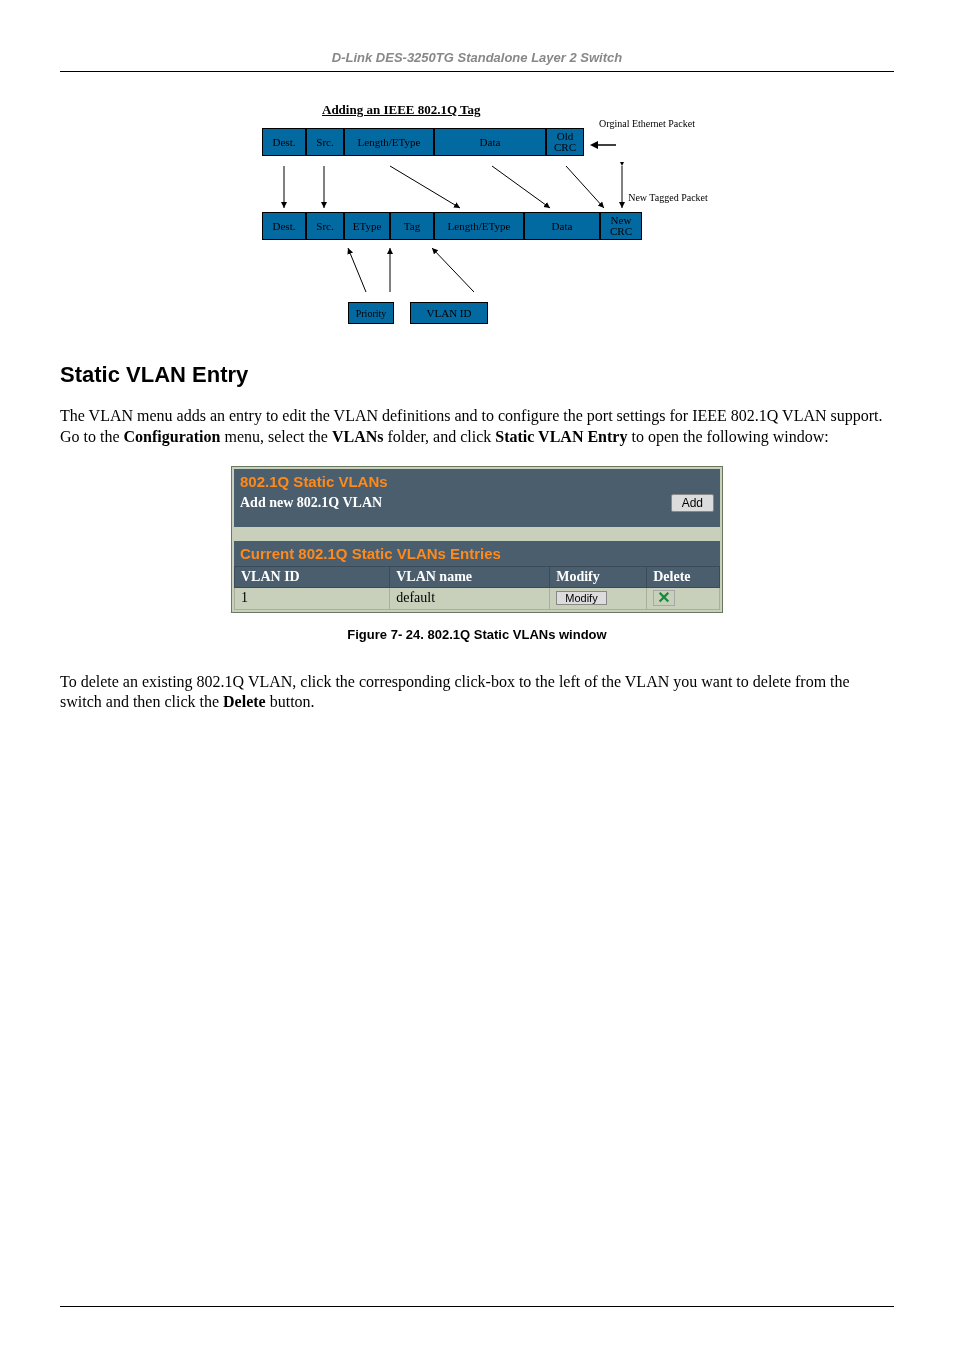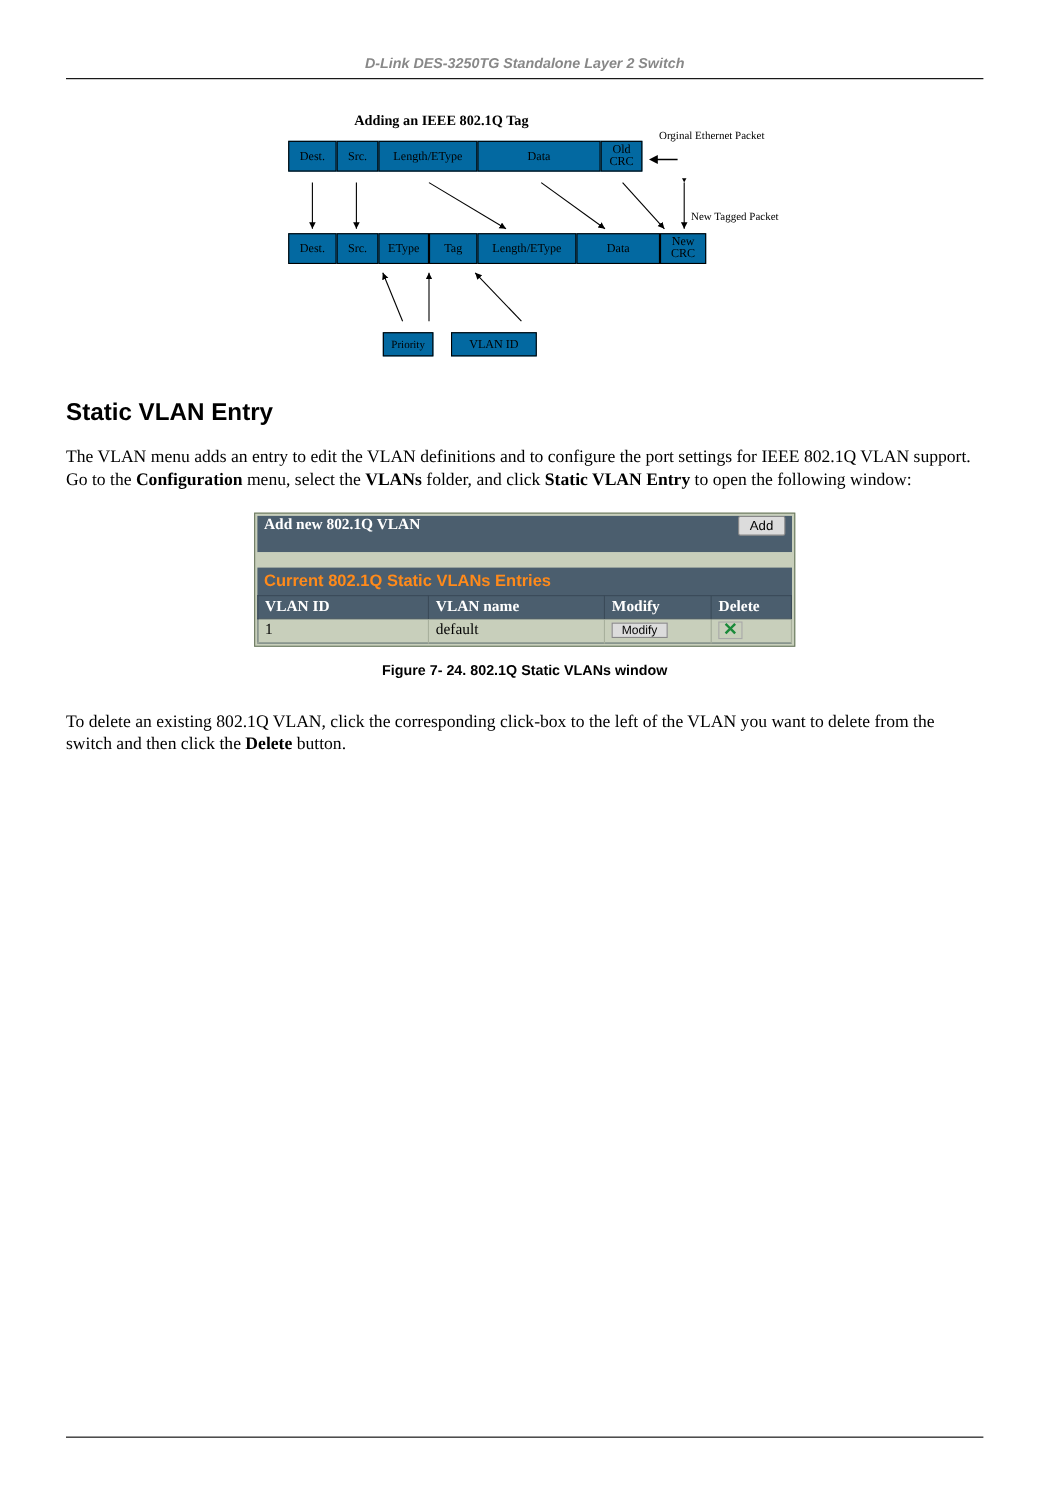--- a/index.html
+++ b/index.html
@@ -29,20 +29,21 @@
   .hr {
     border: none;
     border-top: 1.5px solid #000;
     margin: 0 0 30px 0;
   }
 
   
   .diagram-wrap {
     width: 430px;
     margin: 10px auto 0 auto;
+    text-decoration: underline;
   }
   .diag-title {
     font-family: "Comic Sans MS", cursive;
     font-weight: bold;
     font-size: 13px;
     margin-left: 60px;
     margin-bottom: 4px;
   }
   .packet-row {
     display: flex;
@@ -260,20 +261,21 @@
 
 
   <h2 class="section">Static VLAN Entry</h2>
 
   <p class="body">
     <span>The VLAN menu adds an entry to edit the VLAN definitions and to configure the port settings for IEEE 802.1Q VLAN support. Go to the </span><b>Configuration</b><span> menu, select the </span><b>VLANs</b><span> folder, and click </span><b>Static VLAN Entry</b><span> to open the following window:</span>
   </p>
 
   <div class="panel-outer">
     <div class="panel-block">
+      <div class="panel-heading">802.1Q Static VLANs</div>
       <div class="panel-addrow">
         <div class="panel-addlabel">Add new 802.1Q VLAN</div>
         <button class="add-btn">Add</button>
       </div>
     </div>
     <div class="spacer"></div>
     <div class="panel-block">
       <div class="panel-heading">Current 802.1Q Static VLANs Entries</div>
       <table class="vlan-table">
         <tbody>

